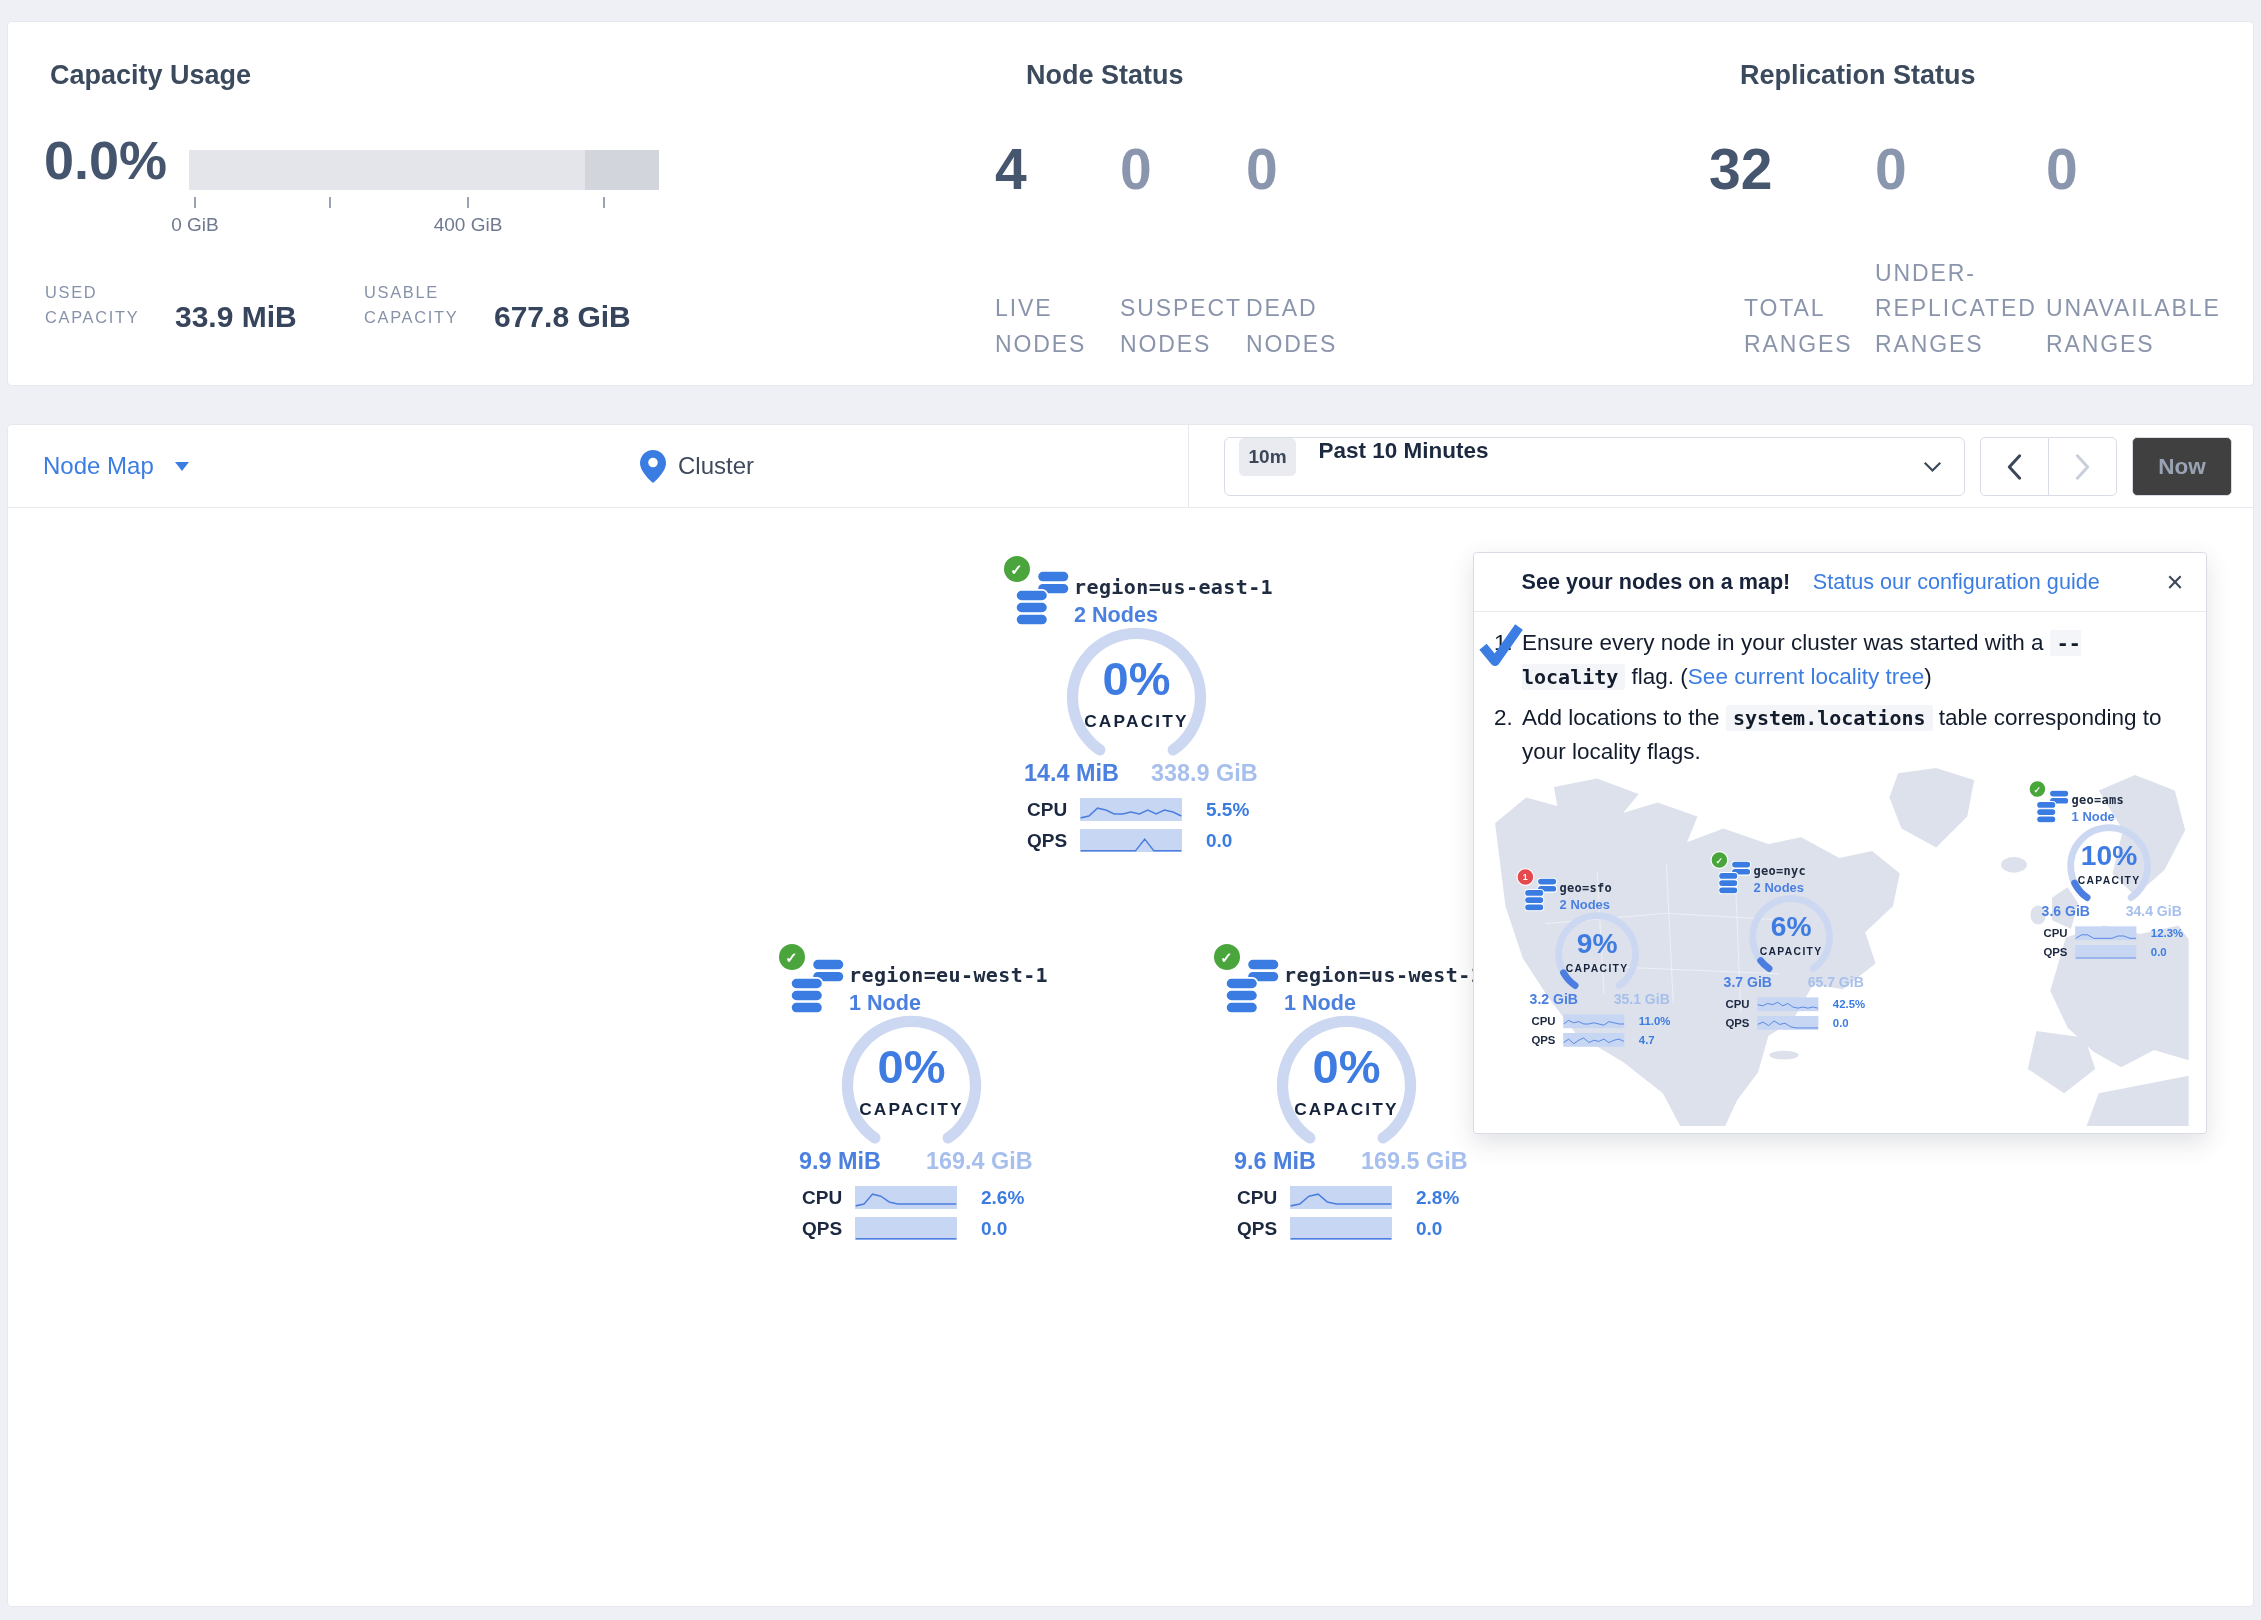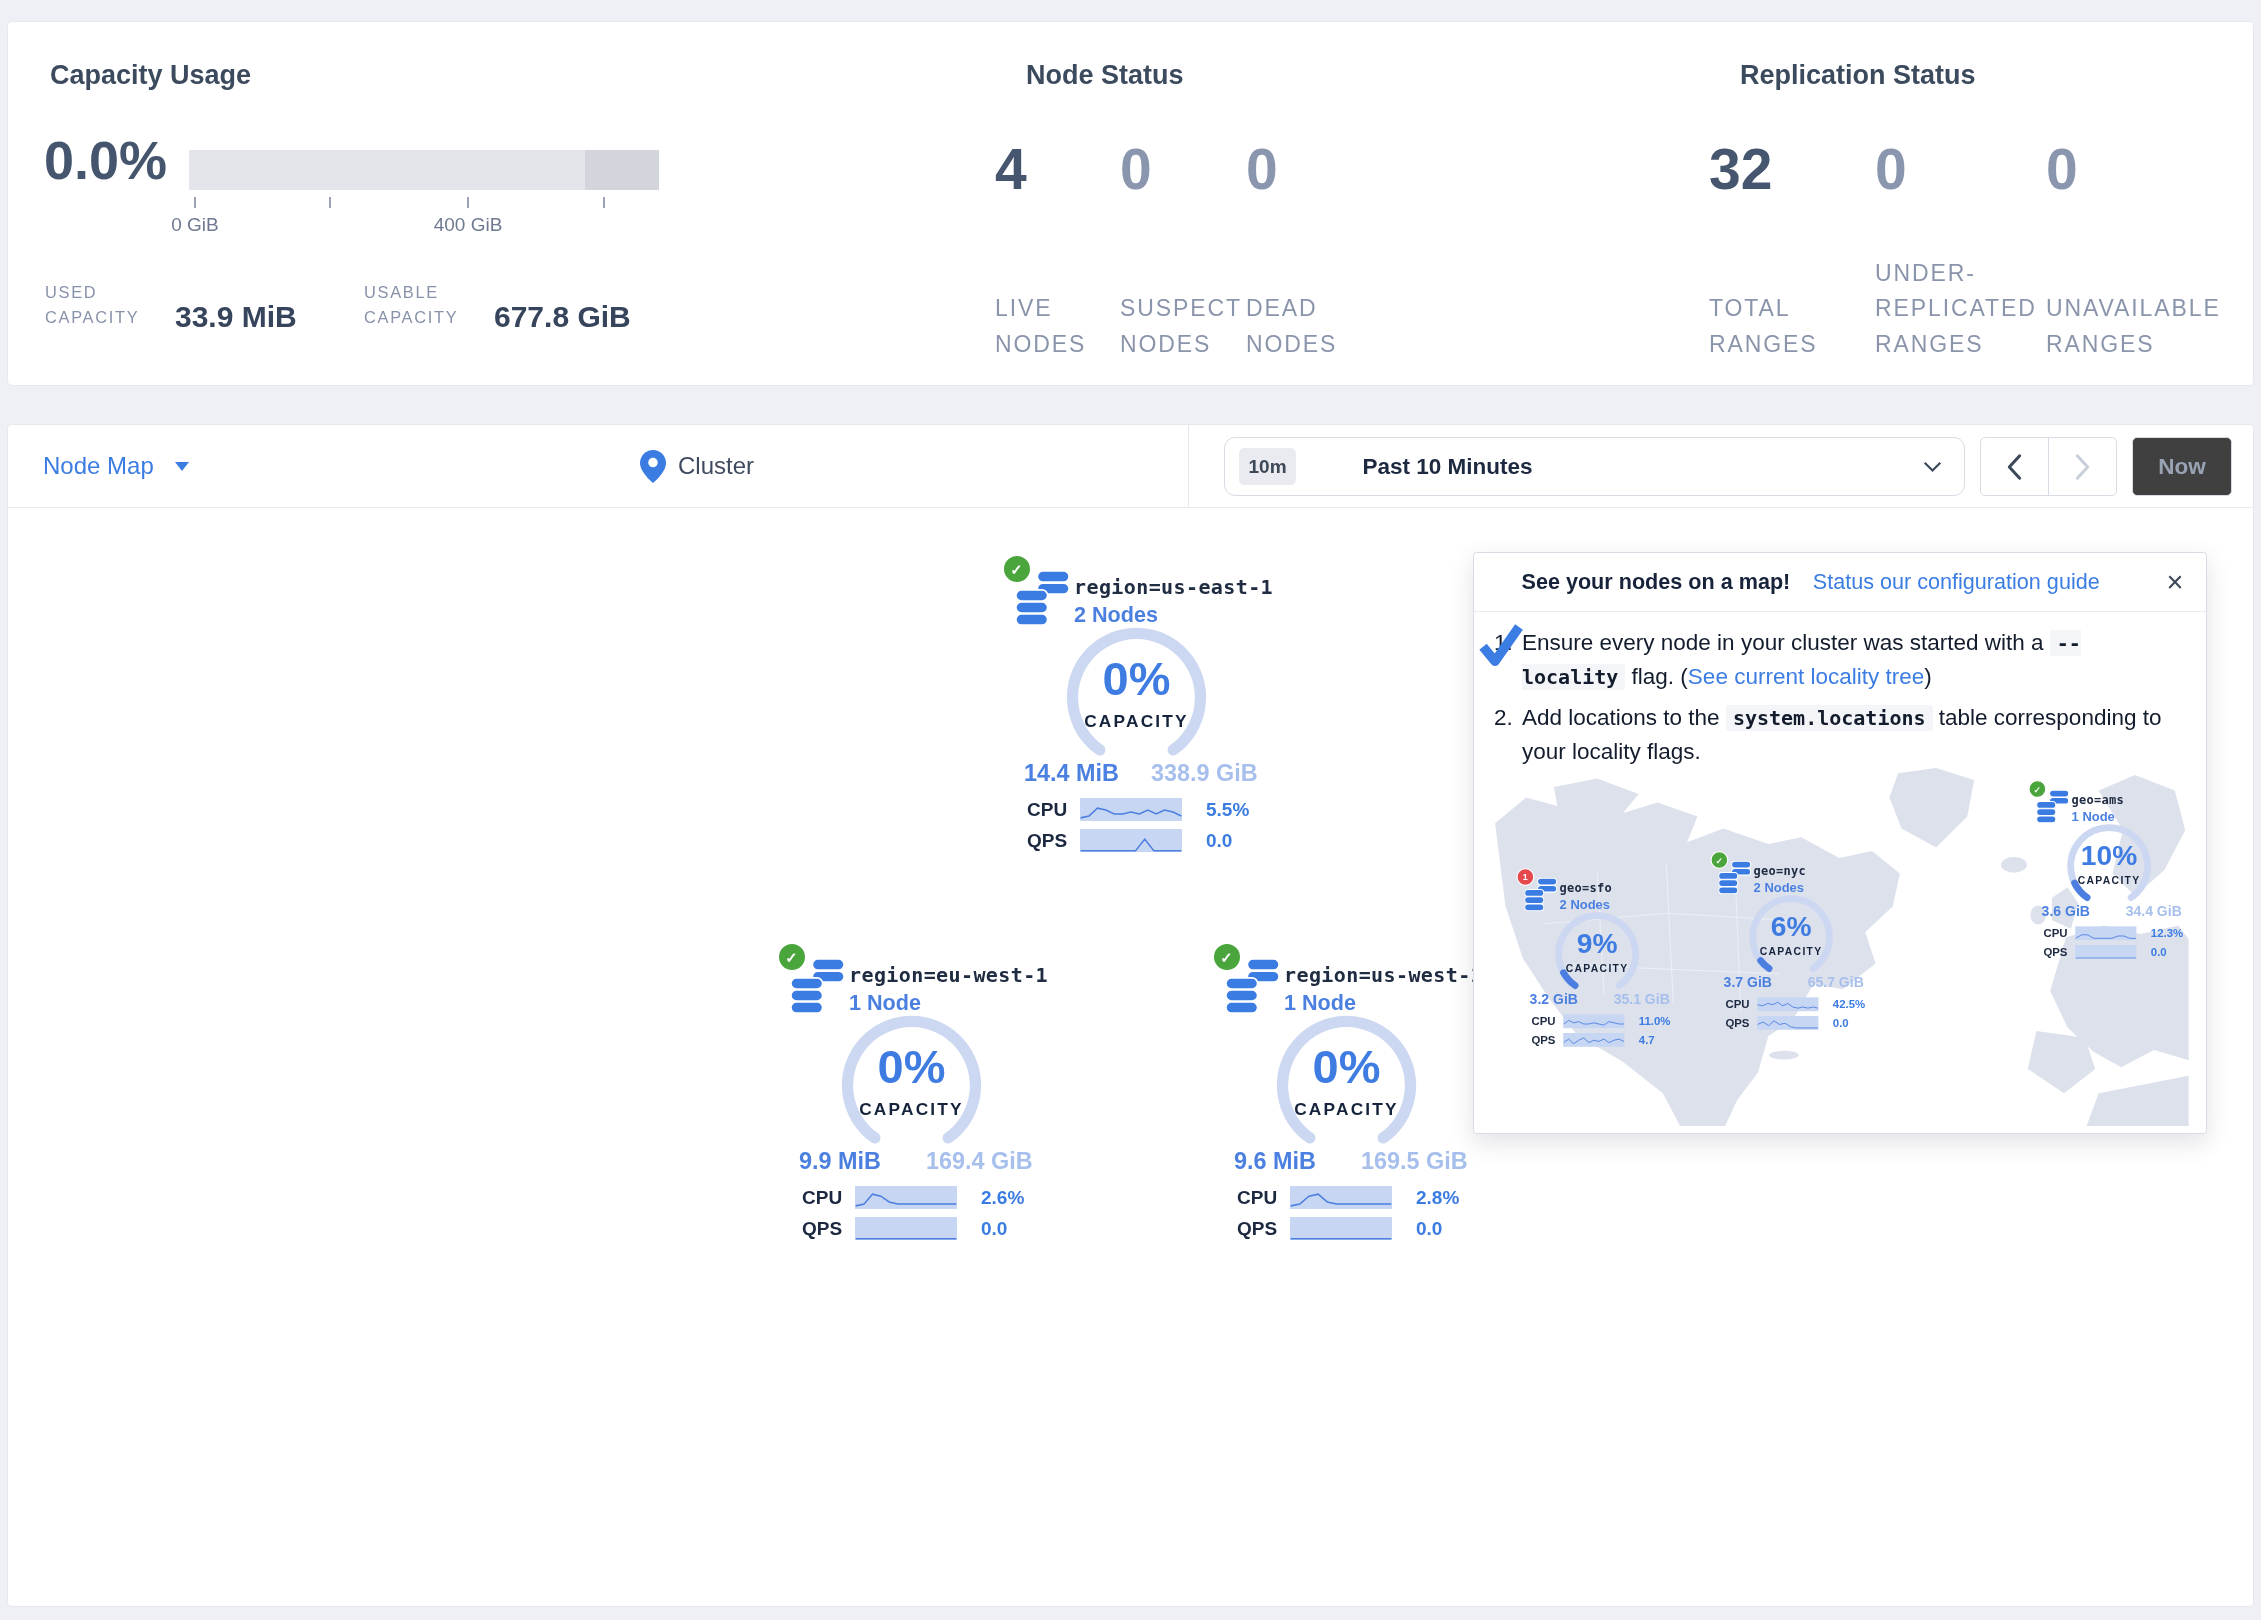--- a/index.html
+++ b/index.html
@@ -26,21 +26,21 @@
 
   
   #content-card{left:7px;top:424px;width:2247px;height:1183px;}
   #toolbar{position:absolute;left:0;top:0;right:0;height:82px;border-bottom:0.9px solid #e8eaee;}
   #view-select{position:absolute;left:35px;top:0;height:82px;display:flex;align-items:center;gap:21px;cursor:pointer;}
   #view-select .lbl{font-size:24px;font-weight:500;color:#3b7de2;}
   .caret{width:0;height:0;border-left:7.8px solid transparent;border-right:7.8px solid transparent;border-top:9.5px solid #3b7de2;}
   #breadcrumb{position:absolute;left:632px;top:0;height:82px;display:flex;align-items:center;gap:12px;}
   #breadcrumb .txt{font-size:24px;color:#3f4a5e;}
   #toolbar-divider{position:absolute;left:1180px;top:0;width:0.9px;height:82px;background:#e4e7ed;}
-  #time-select{position:absolute;left:1216px;top:12px;width:739px;height:57px;border:0.9px solid #d8dce4;border-radius:11px;display:flex;align-items:center;cursor:pointer;background:#fff;gap:44px;}
+  #time-select{position:absolute;left:1216px;top:12px;width:739px;height:57px;border:0.9px solid #d8dce4;border-radius:6px;display:flex;align-items:flex-start;cursor:pointer;background:#fff;}
   #time-badge{margin-left:14px;background:#e9ebf1;border-radius:5.2px;font-size:19px;font-weight:700;color:#3c4858;padding:7.8px 9.5px;}
   #time-label{margin-left:22.5px;font-size:22.5px;font-weight:600;color:#1d2940;}
   #time-chevron{position:absolute;right:22.5px;top:23.4px;}
   .btn-group{position:absolute;left:1972px;top:12px;width:135px;height:57px;border:0.9px solid #d8dce4;border-radius:5.2px;display:flex;}
   .nav-btn{width:68px;display:flex;align-items:center;justify-content:center;cursor:pointer;}
   .nav-btn.prev{border-right:0.9px solid #d8dce4;color:#3c4858;}
   .nav-btn.next{color:#c9cfda;}
   #now-btn{position:absolute;left:2124px;top:12px;width:98px;height:57px;border:0.9px solid #d8dce4;border-radius:5.2px;display:flex;align-items:center;justify-content:center;font-size:22.5px;font-weight:600;color:#9aa3b4;cursor:pointer;background:#404040;}
 
   
@@ -120,21 +120,21 @@
       <div class="stat-label" style="width:108px;">SUSPECT NODES</div>
     </div>
     <div class="stat-col" style="left:1238px;width:117px;">
       <div class="stat-num">0</div>
       <div class="stat-label" style="width:95px;">DEAD NODES</div>
     </div>
 
     <div class="section-title" style="left:1701px;top:38px;margin-left:31px;">Replication Status</div>
     <div class="stat-col" style="left:1701px;width:156px;">
       <div class="stat-num emph">32</div>
-      <div class="stat-label" style="width:95px;">TOTAL RANGES</div>
+      <div class="stat-label" style="width:95px;margin-left:35px;">TOTAL RANGES</div>
     </div>
     <div class="stat-col" style="left:1867px;width:160px;">
       <div class="stat-num">0</div>
       <div class="stat-label" style="width:139px;">UNDER-REPLICATED RANGES</div>
     </div>
     <div class="stat-col" style="left:2038px;width:173px;">
       <div class="stat-num">0</div>
       <div class="stat-label" style="width:151px;">UNAVAILABLE RANGES</div>
     </div>
   </div>

